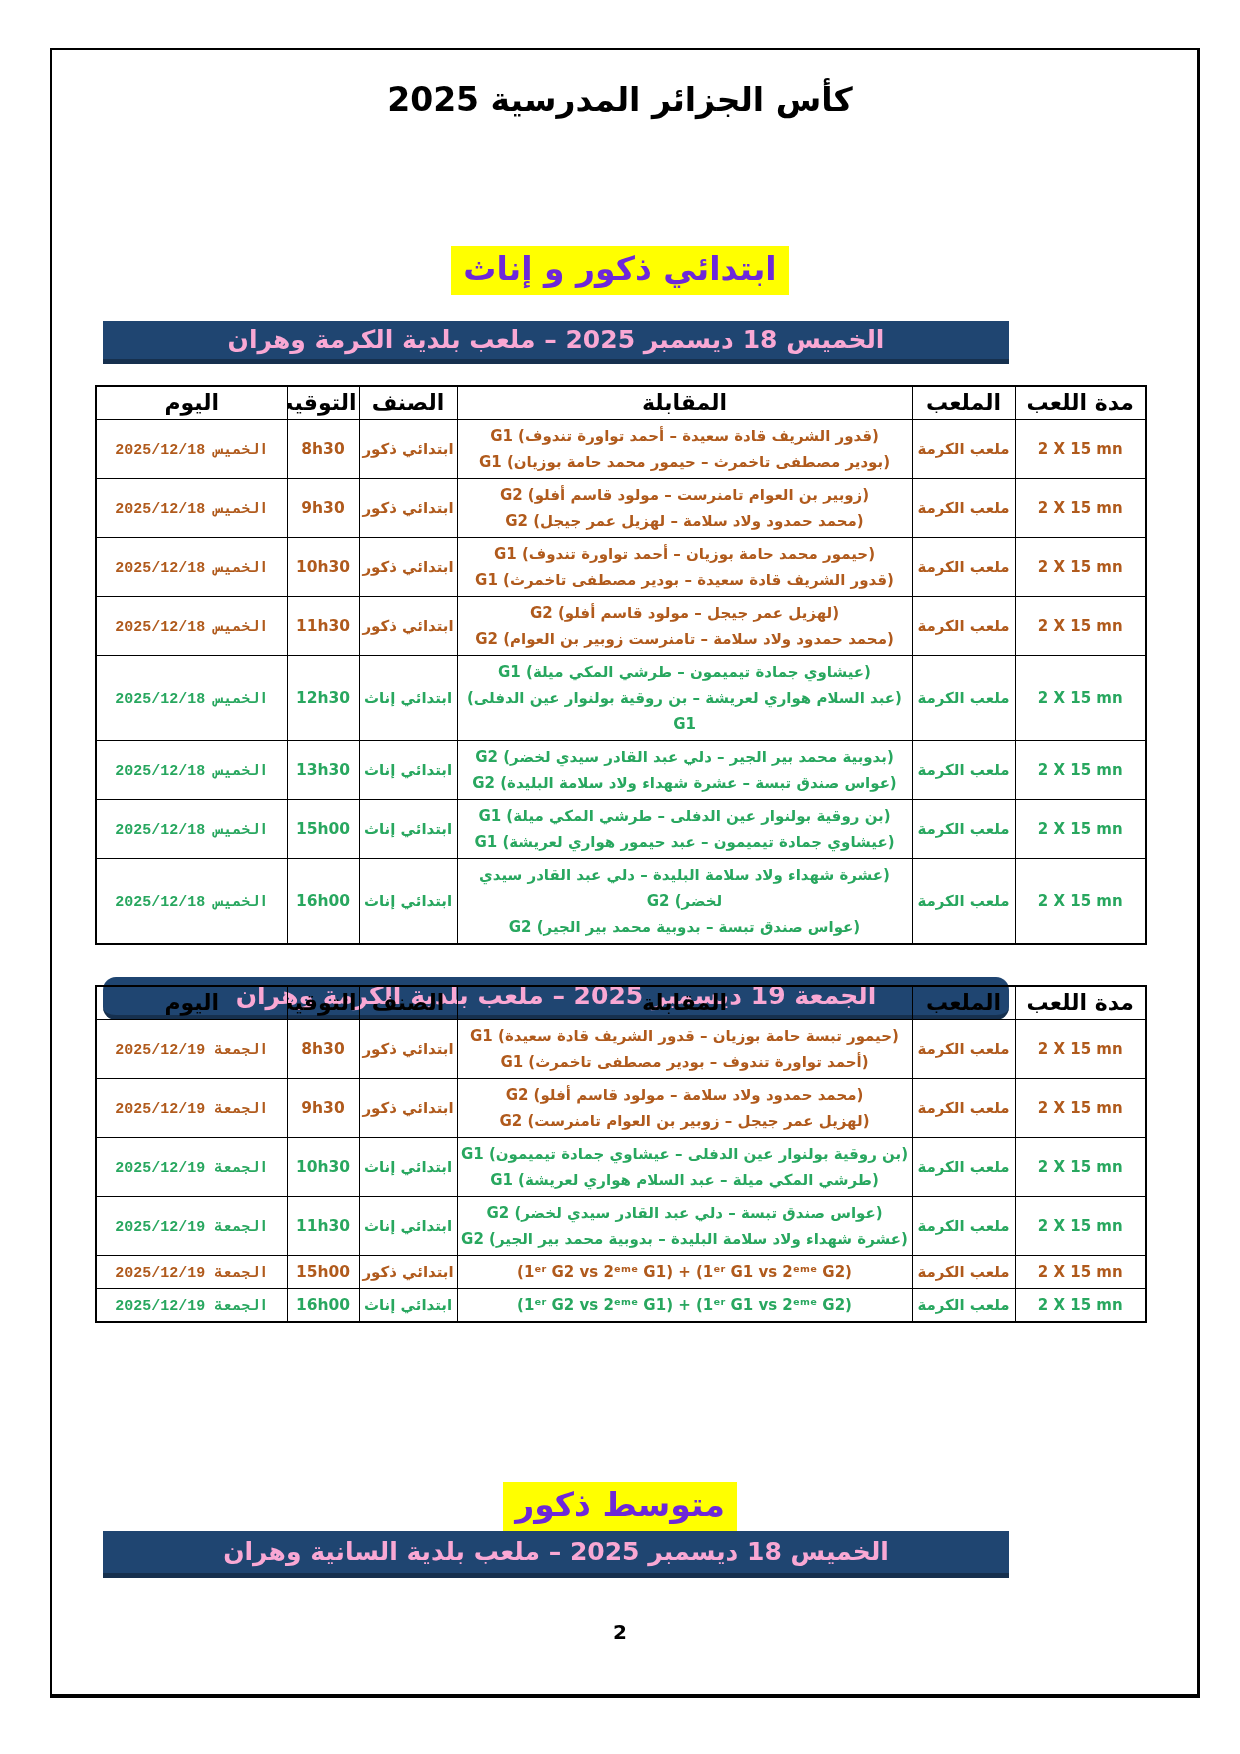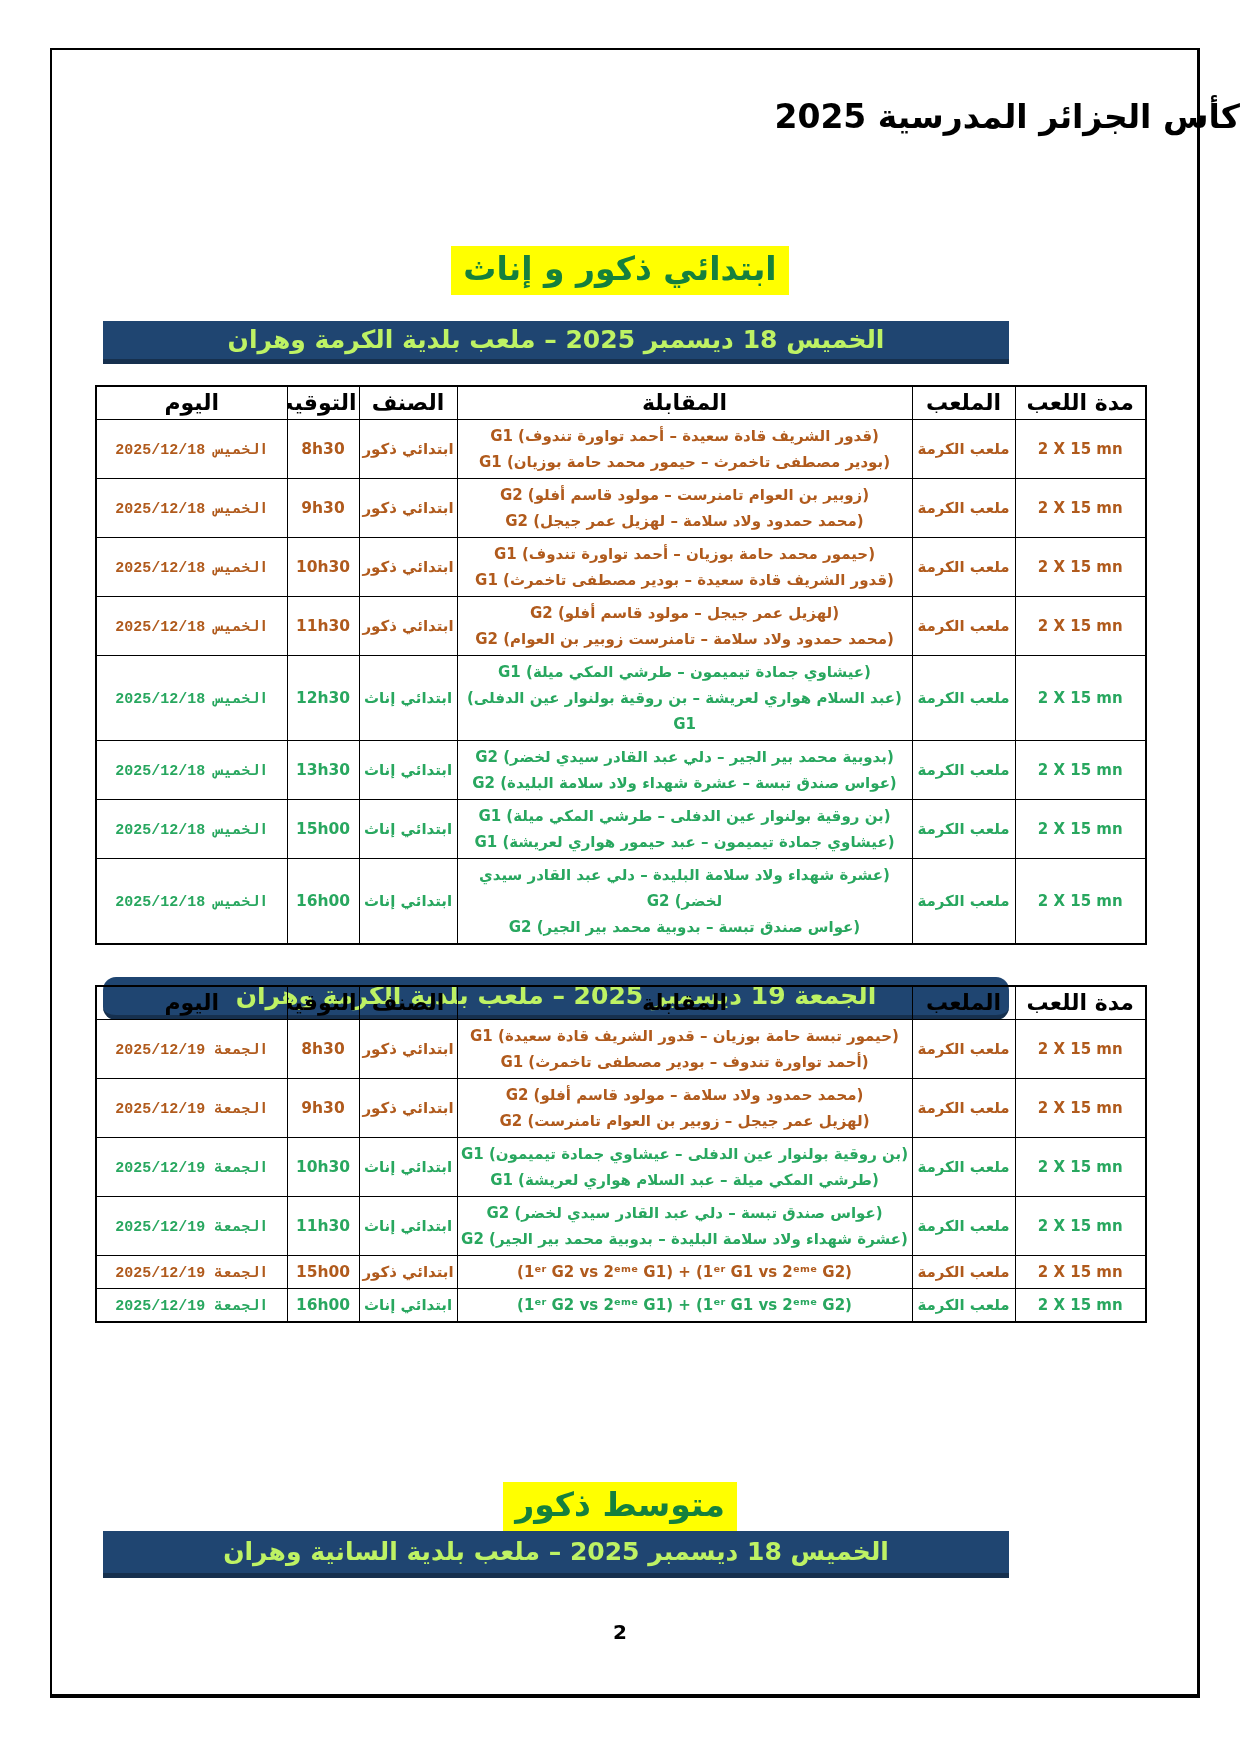--- a/index.html
+++ b/index.html
@@ -1,27 +1,27 @@
 <!DOCTYPE html>
 <html lang="ar"><head>
 <meta charset="utf-8">
 <style>
   html,body{margin:0;padding:0;background:#fff;}
   body{width:1240px;height:1754px;position:relative;font-family:"DejaVu Sans",sans-serif;color:#000;}
   .page-frame{position:absolute;left:50px;top:48px;width:1150px;height:1650px;
     border:2px solid #000;border-right-width:3px;border-bottom-width:4px;box-sizing:border-box;}
-  .title-block{position:absolute;top:86px;left:0;width:1240px;
+  .title-block{position:absolute;top:69px;left:0;width:1240px;text-align:center;
     font-weight:bold;font-size:33px;line-height:62px;direction:rtl;}
   .hl-wrap{position:absolute;left:0;width:1240px;text-align:center;direction:rtl;}
   .hl-wrap.h1{top:246px;}
   .hl-wrap.h2{top:1462px;font-size:36px;margin-top:20px;}
-  .highlight{display:inline-block;background:#FFFF00;color:#15803d;font-weight:bold;
+  .highlight{display:inline-block;background:#FFFF00;color:#6d28d9;font-weight:bold;
     font-size:33px;padding:3px 12px 7px 12px;}
   .banner{position:absolute;left:103px;width:906px;height:38px;background:#1F4571;
-    border-bottom:5px solid #16304E;color:#bef264;font-weight:bold;font-size:25px;
+    border-bottom:5px solid #16304E;color:#f9a8d4;font-weight:bold;font-size:25px;
     line-height:38px;text-align:center;direction:rtl;box-sizing:content-box;}
   .banner.b1{top:321px;}
   .banner.b2{top:977px;border-radius:13px;}
   .banner.b3{top:1531px;height:42px;line-height:42px;}
   table.sched{position:absolute;left:95px;width:1050px;border-collapse:collapse;
     table-layout:fixed;border:2px solid #000;}
   table.t1{top:385px;}
   table.t2{top:985px;}
   th,td{border:1.5px solid #000;text-align:center;vertical-align:middle;overflow:hidden;}
   th{font-size:22px;font-weight:bold;padding:4px 2px;line-height:24px;direction:rtl;}

